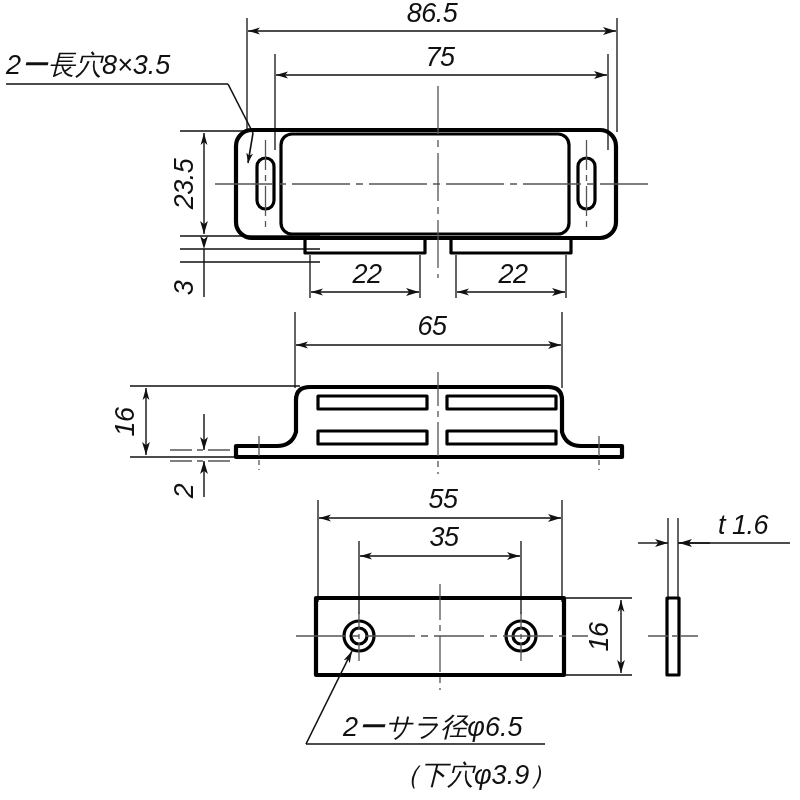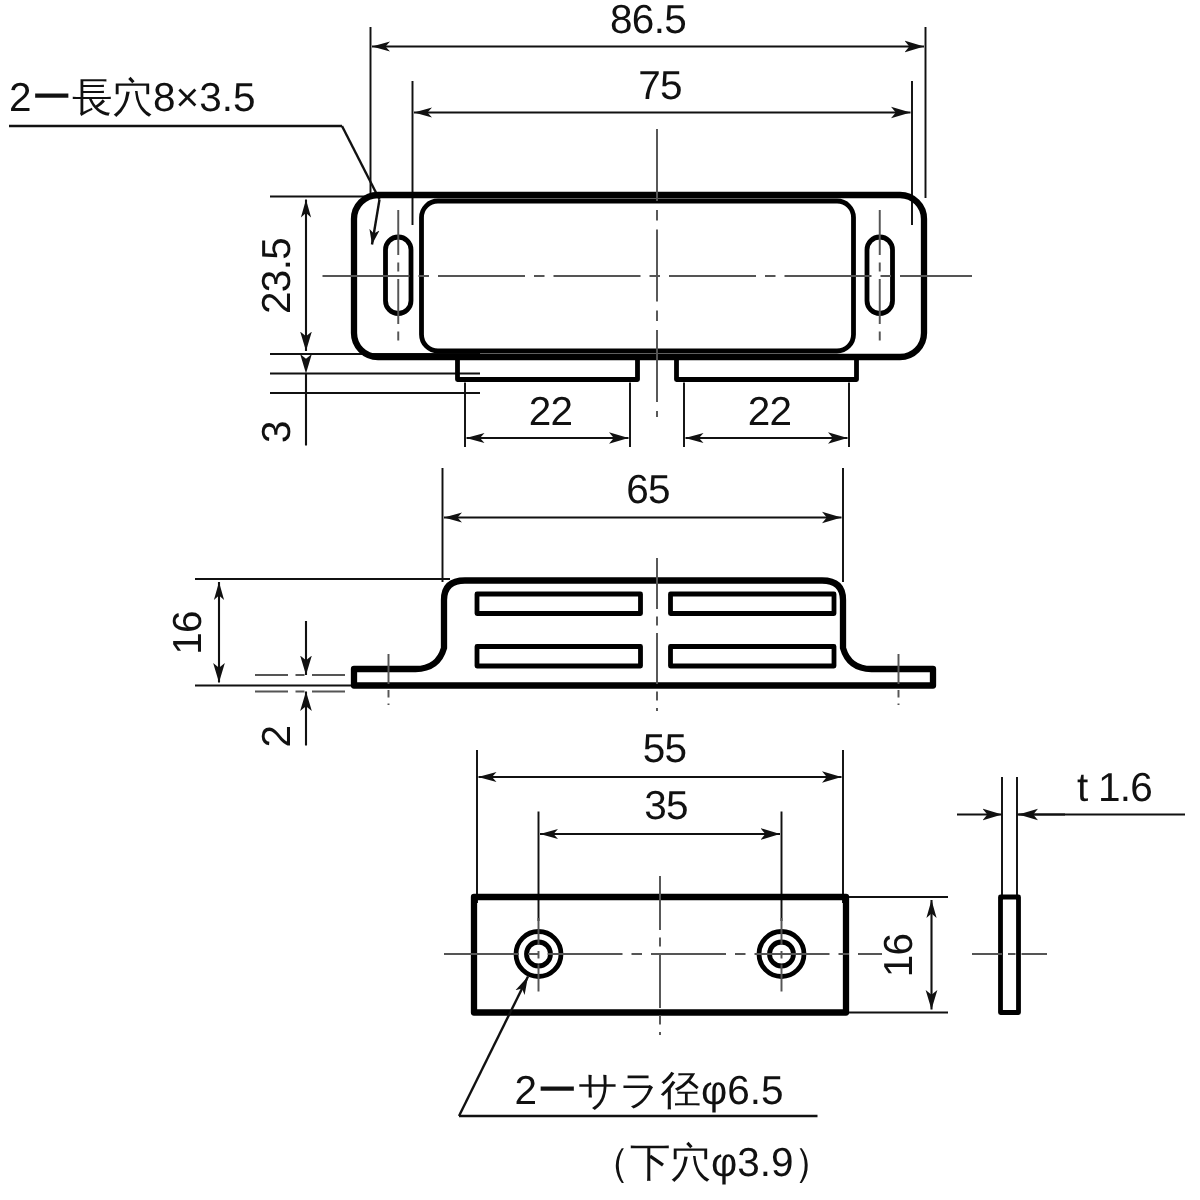--- a/index.html
+++ b/index.html
@@ -10,20 +10,21 @@
   }
   body {
     font-family: "Liberation Sans", "DejaVu Sans", sans-serif;
   }
   #sheet {
     position: relative;
     width: 800px;
     height: 800px;
     background: #ffffff;
     overflow: hidden;
+    font-style: italic;
   }
   #sheet svg {
     display: block;
   }
   text {
     font-family: "Liberation Sans", "DejaVu Sans", sans-serif;
     fill: #111111;
   }
   .dim-text {
     font-size: 27px;

